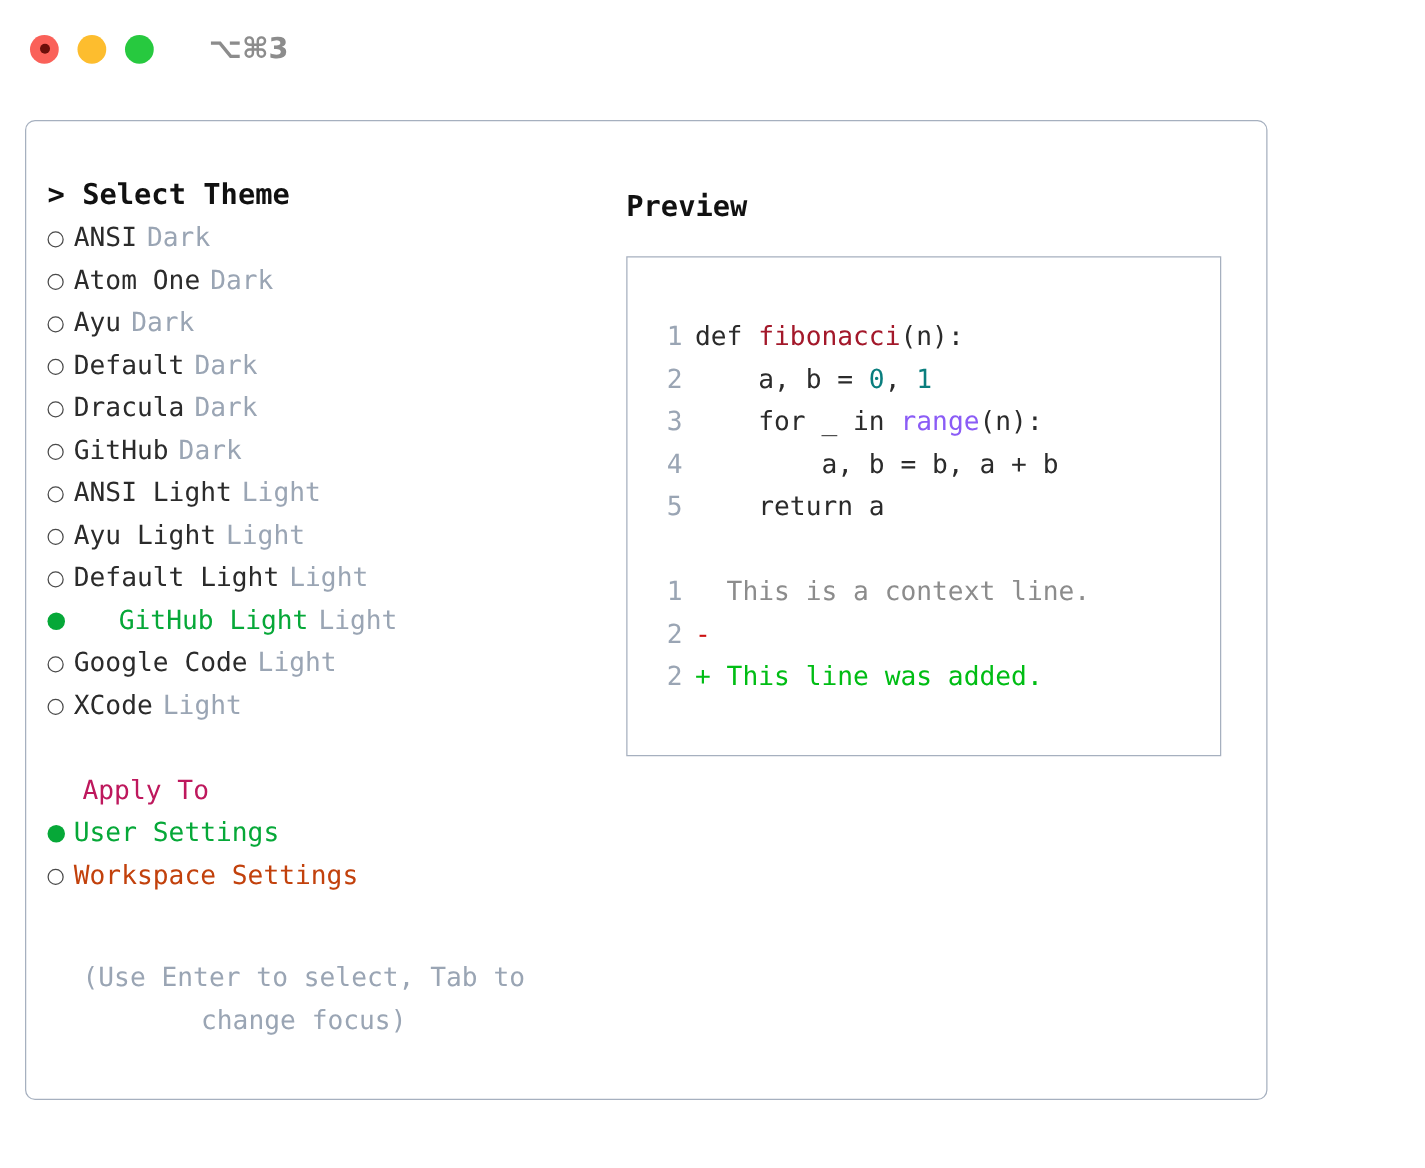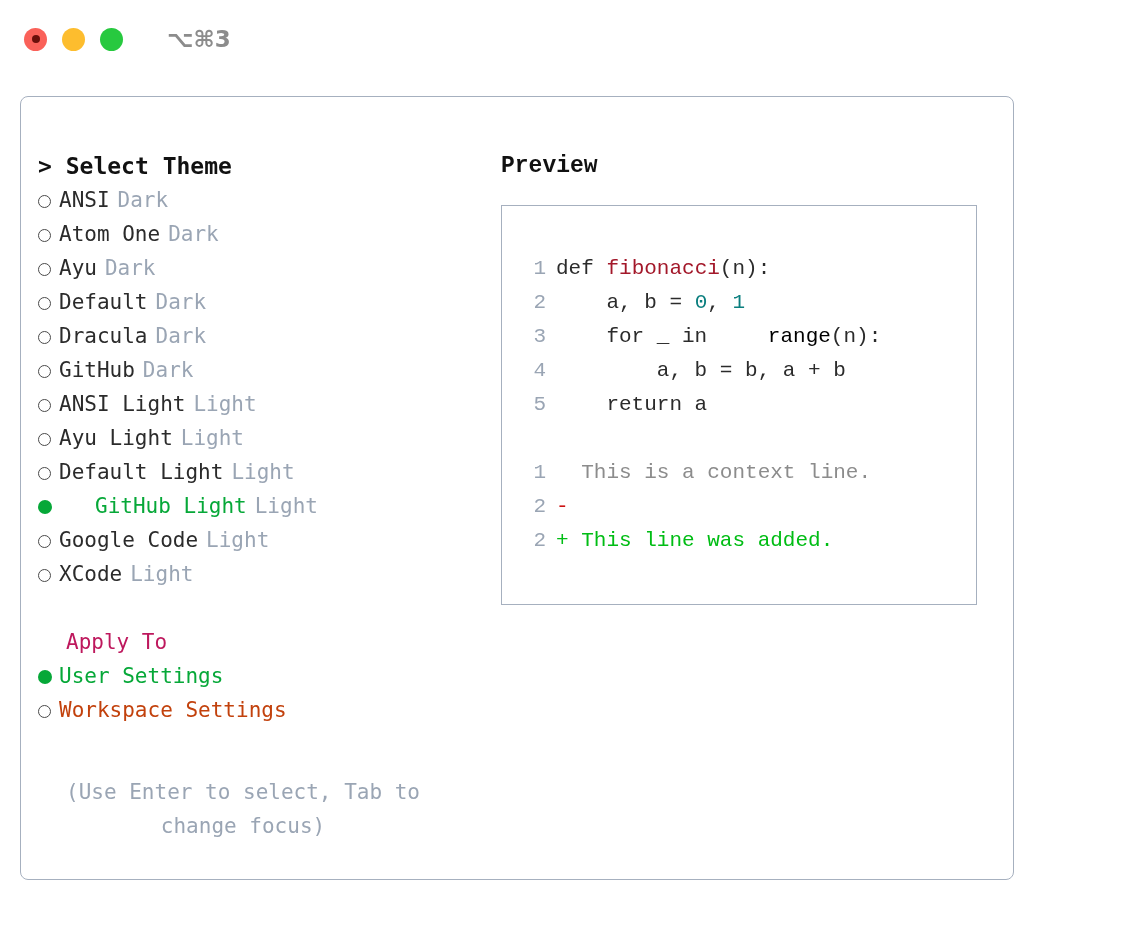--- a/index.html
+++ b/index.html
@@ -76,21 +76,21 @@
   .panel-inner {
     position: relative;
     width: 100%;
     height: 100%;
   }
 
   
   .left-col {
     position: absolute;
     left: 17px;
-    top: 52px;
+    top: 42px;
     width: 440px;
   }
   .header-row {
     font-size: 23px;
     font-weight: bold;
     color: #111111;
     line-height: 34px;
     white-space: pre;
   }
   .theme-list { margin-top: 0px; }
@@ -164,21 +164,20 @@
     width: 410px;
     text-align: center;
   }
 
   
   .right-col {
     position: absolute;
     left: 480px;
     top: 52px;
     width: 490px;
-    font-family: Liberation Mono, monospace;
   }
   .preview-title {
     font-size: 23px;
     font-weight: bold;
     color: #111111;
     line-height: 34px;
     white-space: pre;
   }
   .code-box {
     margin-top: 22px;
@@ -198,21 +197,21 @@
   .lineno {
     width: 26px;
     flex: 0 0 26px;
     text-align: right;
     color: #9aa5b4;
     padding-right: 10px;
   }
   .code-text { color: #2b2b2b; white-space: pre; }
   .tok-fn      { color: #a3182a; }
   .tok-num     { color: #0a7e7e; }
-  .tok-builtin { color: #000000; margin-left: 48px; }
+  .tok-builtin { color: #8b5cf6; }
   .spacer-line { height: 34px; }
   .diff-ctx { color: #8c8c8c; }
   .diff-del { color: #cc1111; }
   .diff-add { color: #00bd14; }
 </style>
 </head>
 <body>
 
 <div class="window">
 

